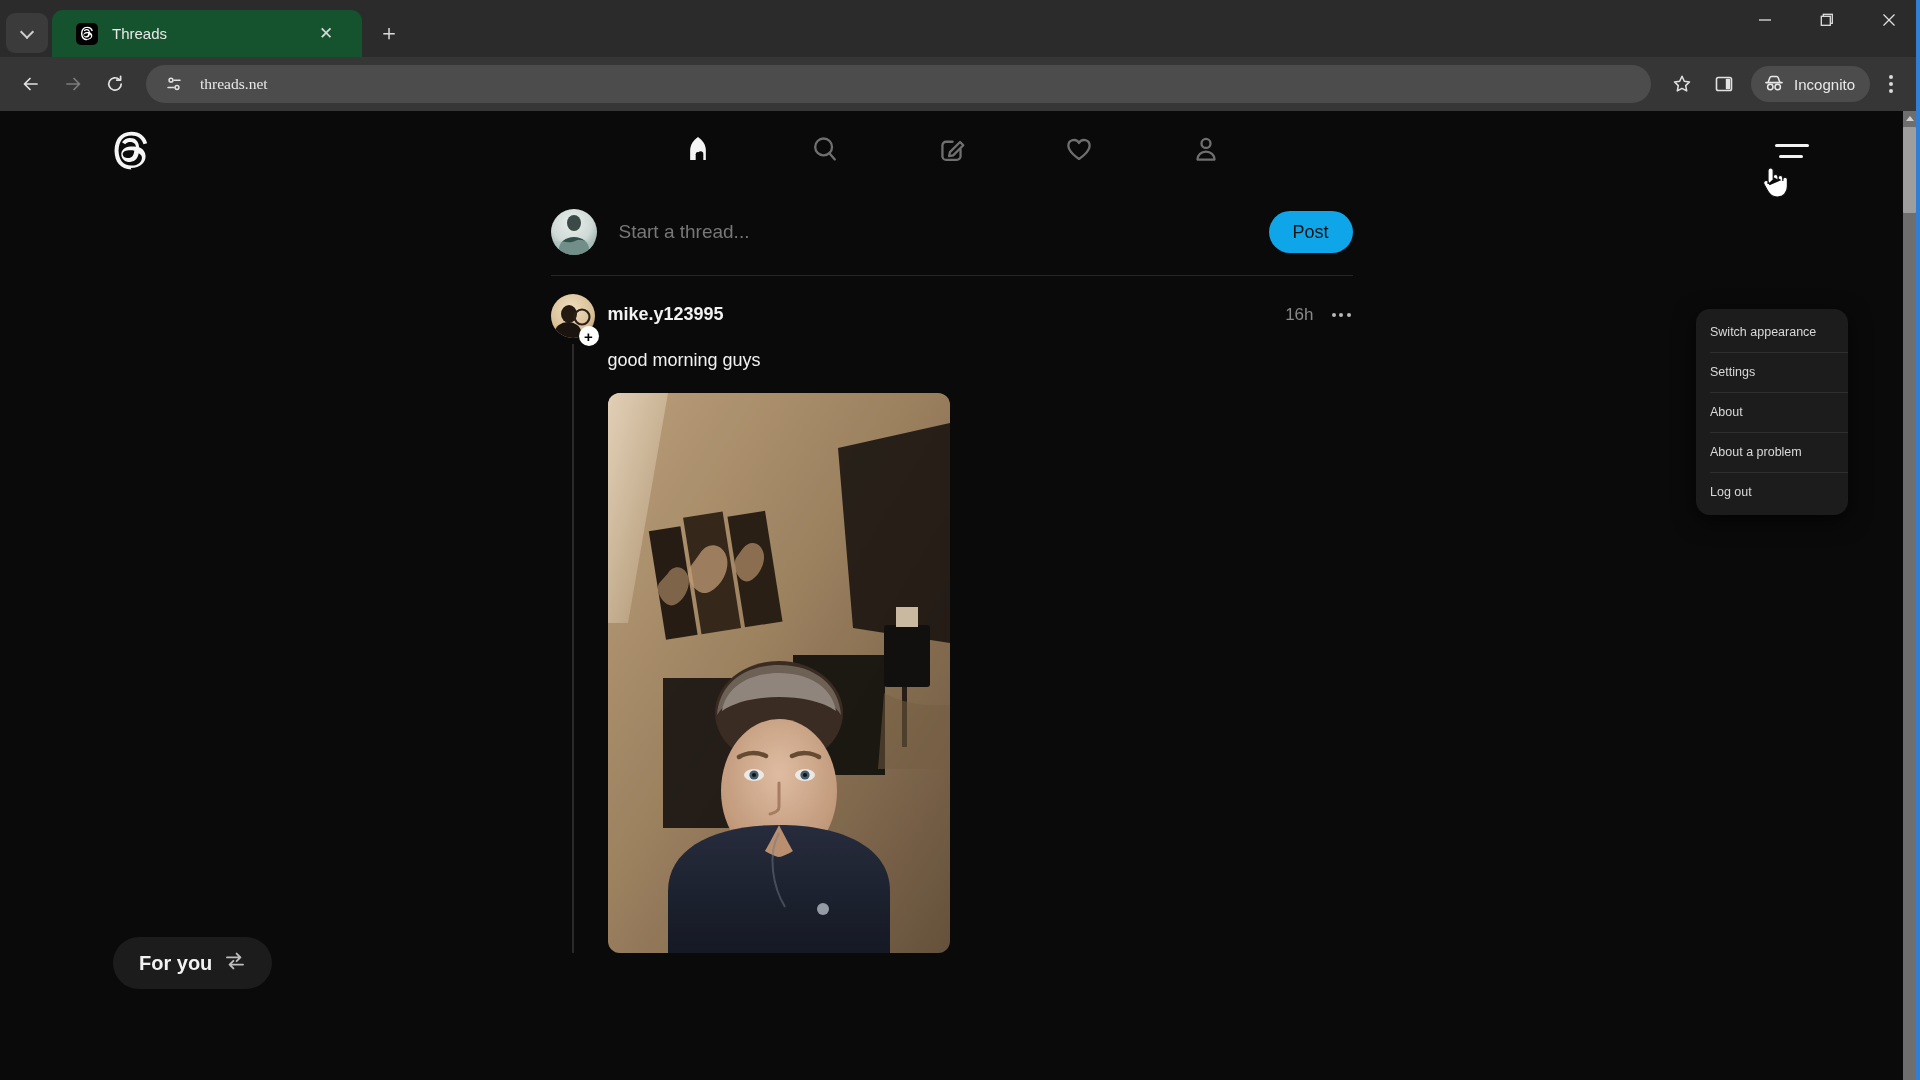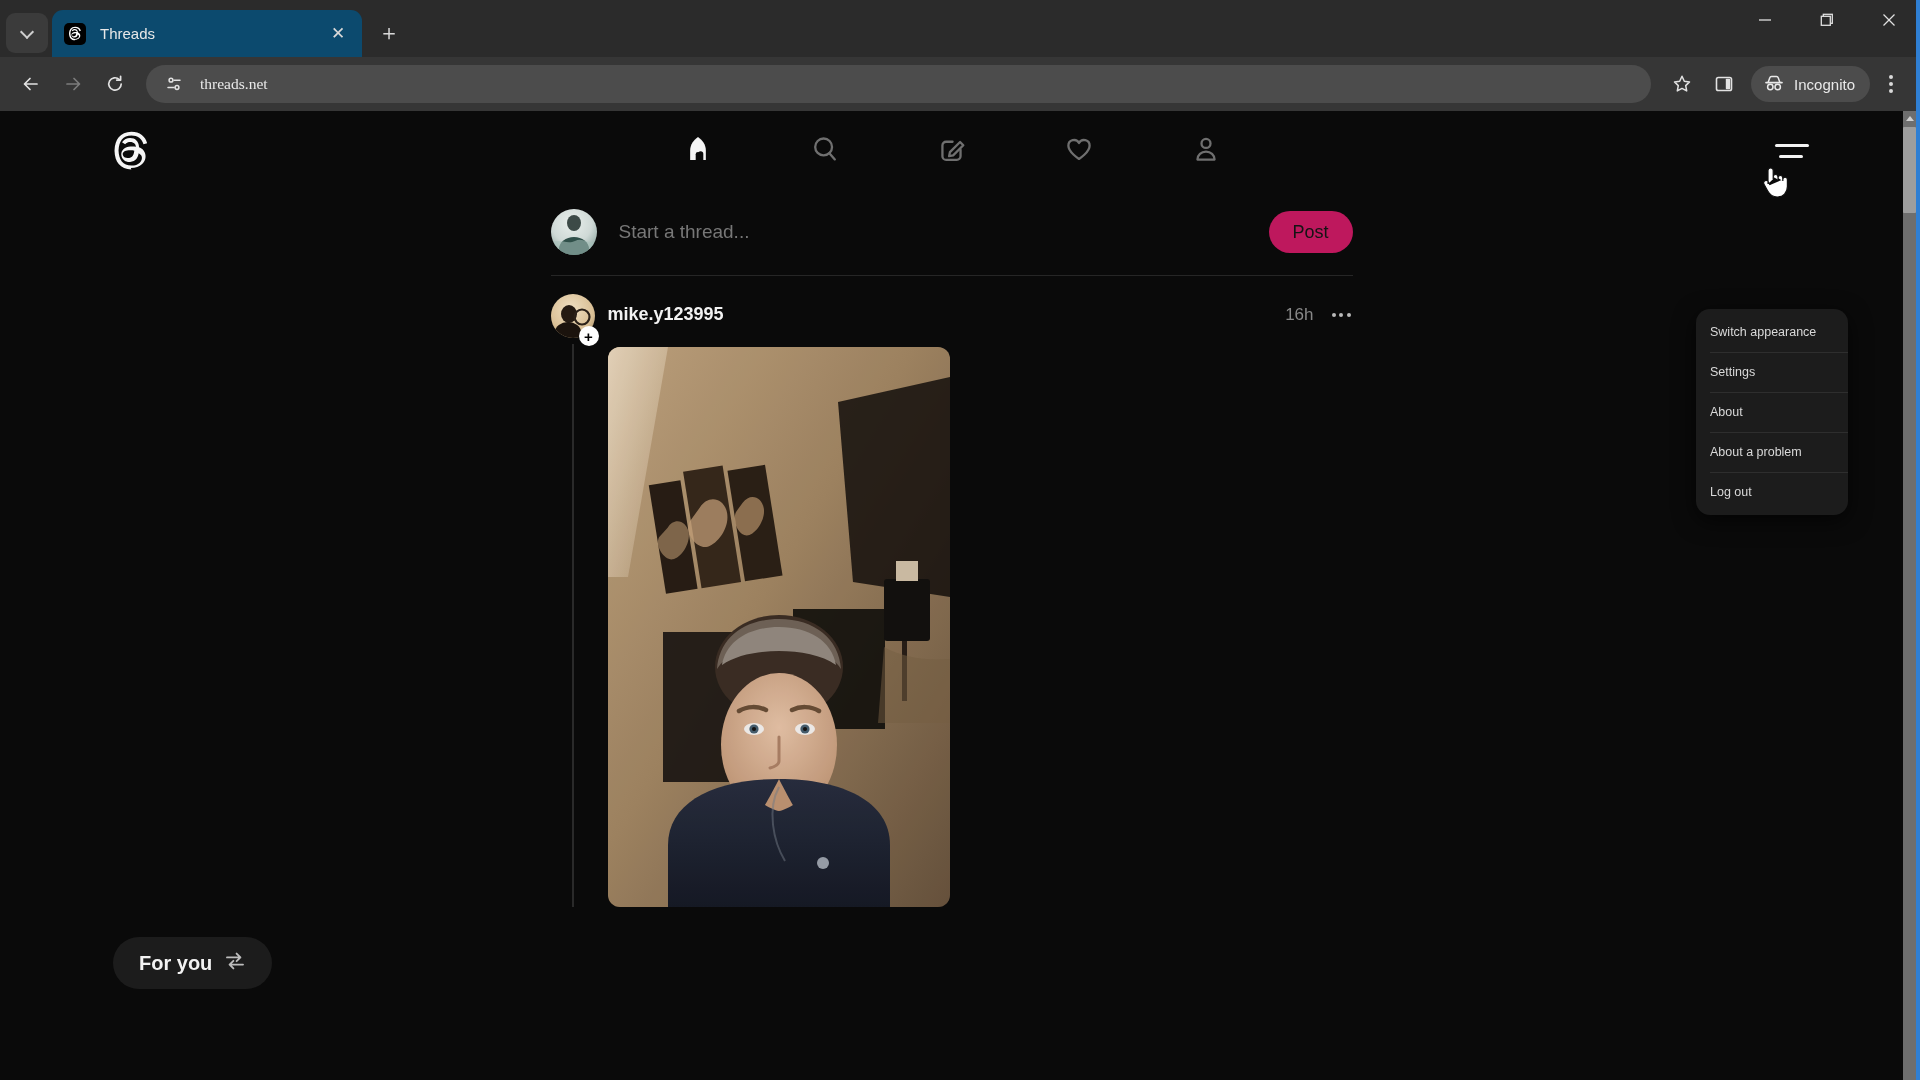--- a/index.html
+++ b/index.html
@@ -26,23 +26,23 @@
     flex: none; cursor: pointer;
   }
   .chev { width: 12px; height: 12px; position: relative; }
   .chev::after {
     content: ''; position: absolute; left: 1px; top: 0px;
     width: 8px; height: 8px;
     border-right: 2px solid #cfcfcf; border-bottom: 2px solid #cfcfcf;
     transform: rotate(45deg);
   }
   .tab {
-    width: 310px; height: 47px; background: #0c4a6e;
+    width: 310px; height: 47px; background: #14532d;
     border-radius: 11px 11px 0 0;
-    display: flex; align-items: center; padding: 0 12px;
+    display: flex; align-items: center; padding: 0 24px;
     position: relative; cursor: pointer; flex: none;
   }
   .favicon {
     width: 22px; height: 22px; background: #000; border-radius: 5px;
     display: flex; align-items: center; justify-content: center; flex: none;
   }
   .favicon svg { display: block; }
   .tab-title {
     margin-left: 14px; color: #e8e8e8; font-size: 15px;
     white-space: nowrap; overflow: hidden; flex: 1;
@@ -165,21 +165,21 @@
   .avatar {
     width: 46px; height: 46px; border-radius: 50%; flex: none;
     overflow: hidden; position: relative; cursor: pointer;
   }
   .composer-input {
     flex: 1; margin-left: 22px; color: #777777;
     font-size: 19px; cursor: text;
   }
   .post-btn {
     width: 84px; height: 42px; border-radius: 21px;
-    background: #be185d; color: #141414; font-size: 18px;
+    background: #0ea5e9; color: #141414; font-size: 18px;
     display: flex; align-items: center; justify-content: center;
     flex: none; cursor: pointer;
   }
   .divider { height: 1px; background: #262626; margin: 0 4px; }
 
   .thread-post { position: relative; padding: 18px 4px 0 4px; }
   .post-head { display: flex; align-items: flex-start; }
   .av-wrap { position: relative; width: 48px; flex: none; }
   .post-avatar {
     width: 44px; height: 44px; border-radius: 50%;
@@ -477,20 +477,21 @@
                 <span class="username">mike.y123995</span>
                 <span class="post-meta">
                   <span class="ts">16h</span>
                   <span class="dots">
                     <i></i>
                       <i></i>
                       <i></i>
                   </span>
                 </span>
               </div>
+              <div class="post-text">good morning guys</div>
 
               <div class="post-media">
                 <svg width="342" height="560" viewBox="0 0 342 560" preserveAspectRatio="none">
                   <defs>
                     <linearGradient id="wall" x1="0" y1="0" x2="1" y2="1">
                       <stop offset="0%" stop-color="#c9ab84"></stop>
                       <stop offset="45%" stop-color="#a88b67"></stop>
                       <stop offset="100%" stop-color="#6d5740"></stop>
                     </linearGradient>
                     <linearGradient id="shirt" x1="0" y1="0" x2="0" y2="1">

